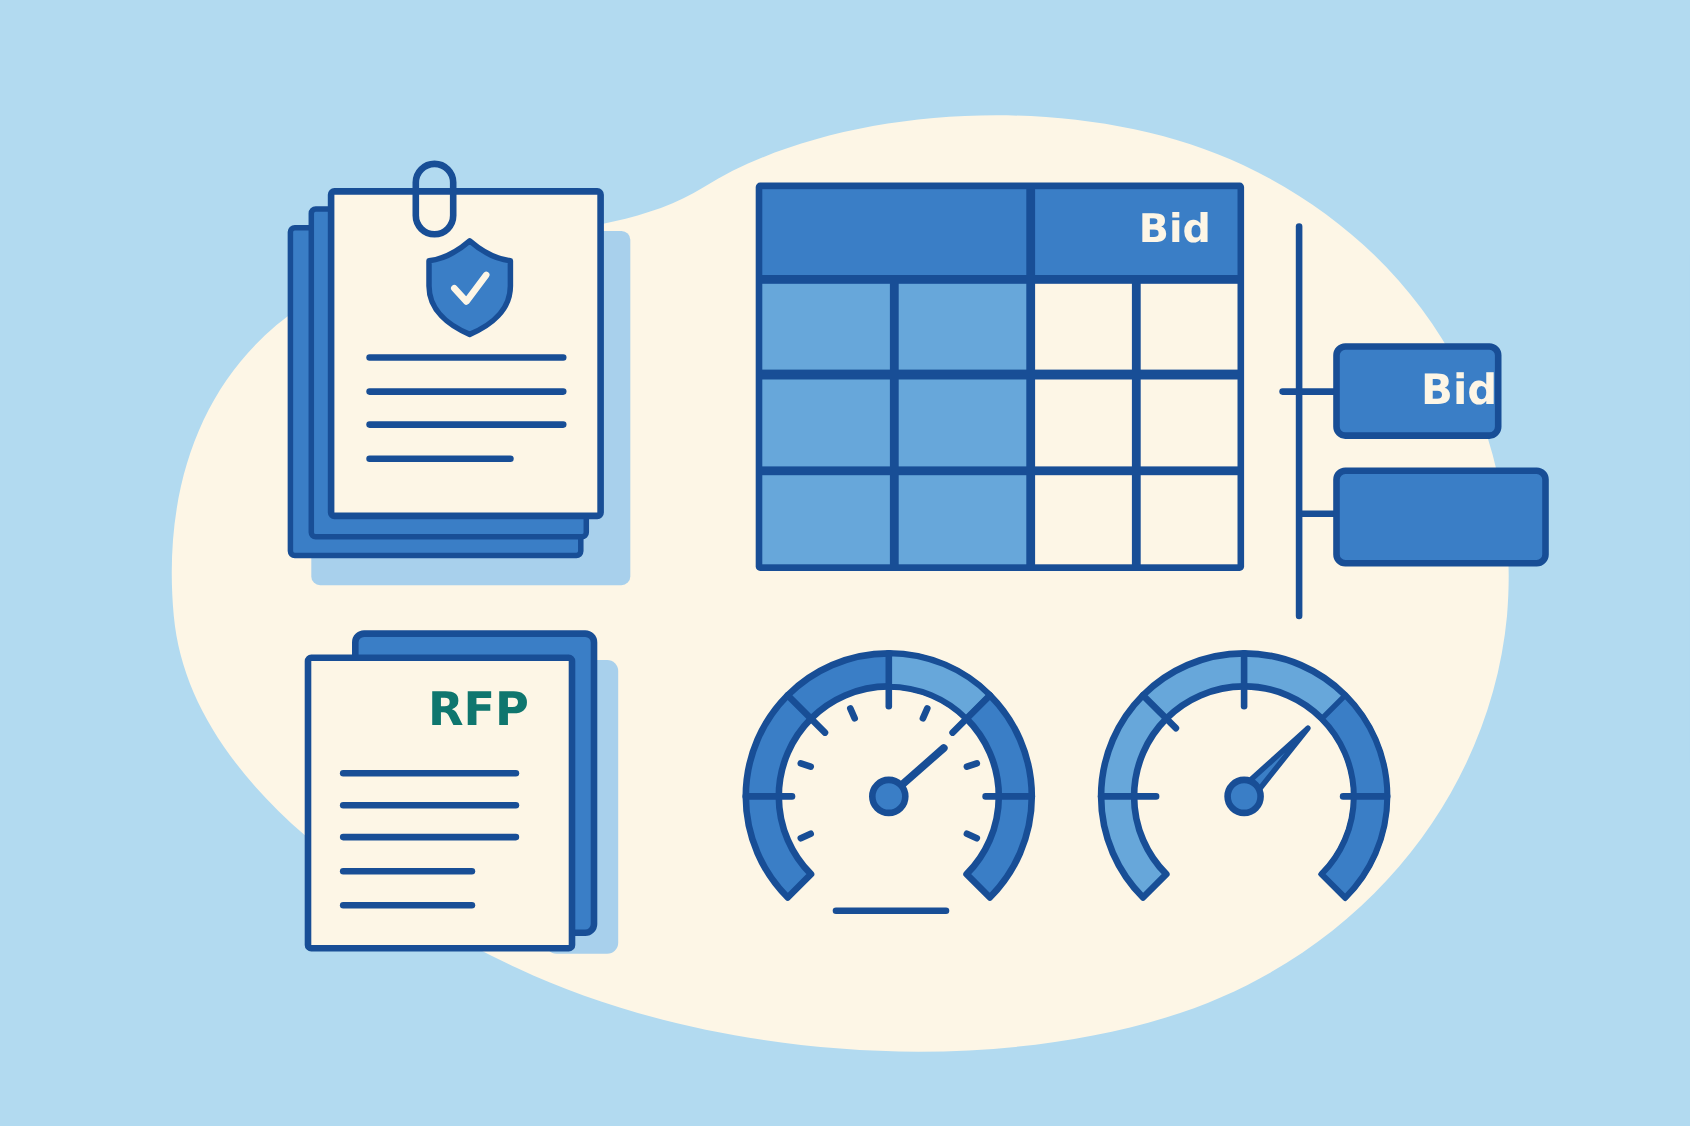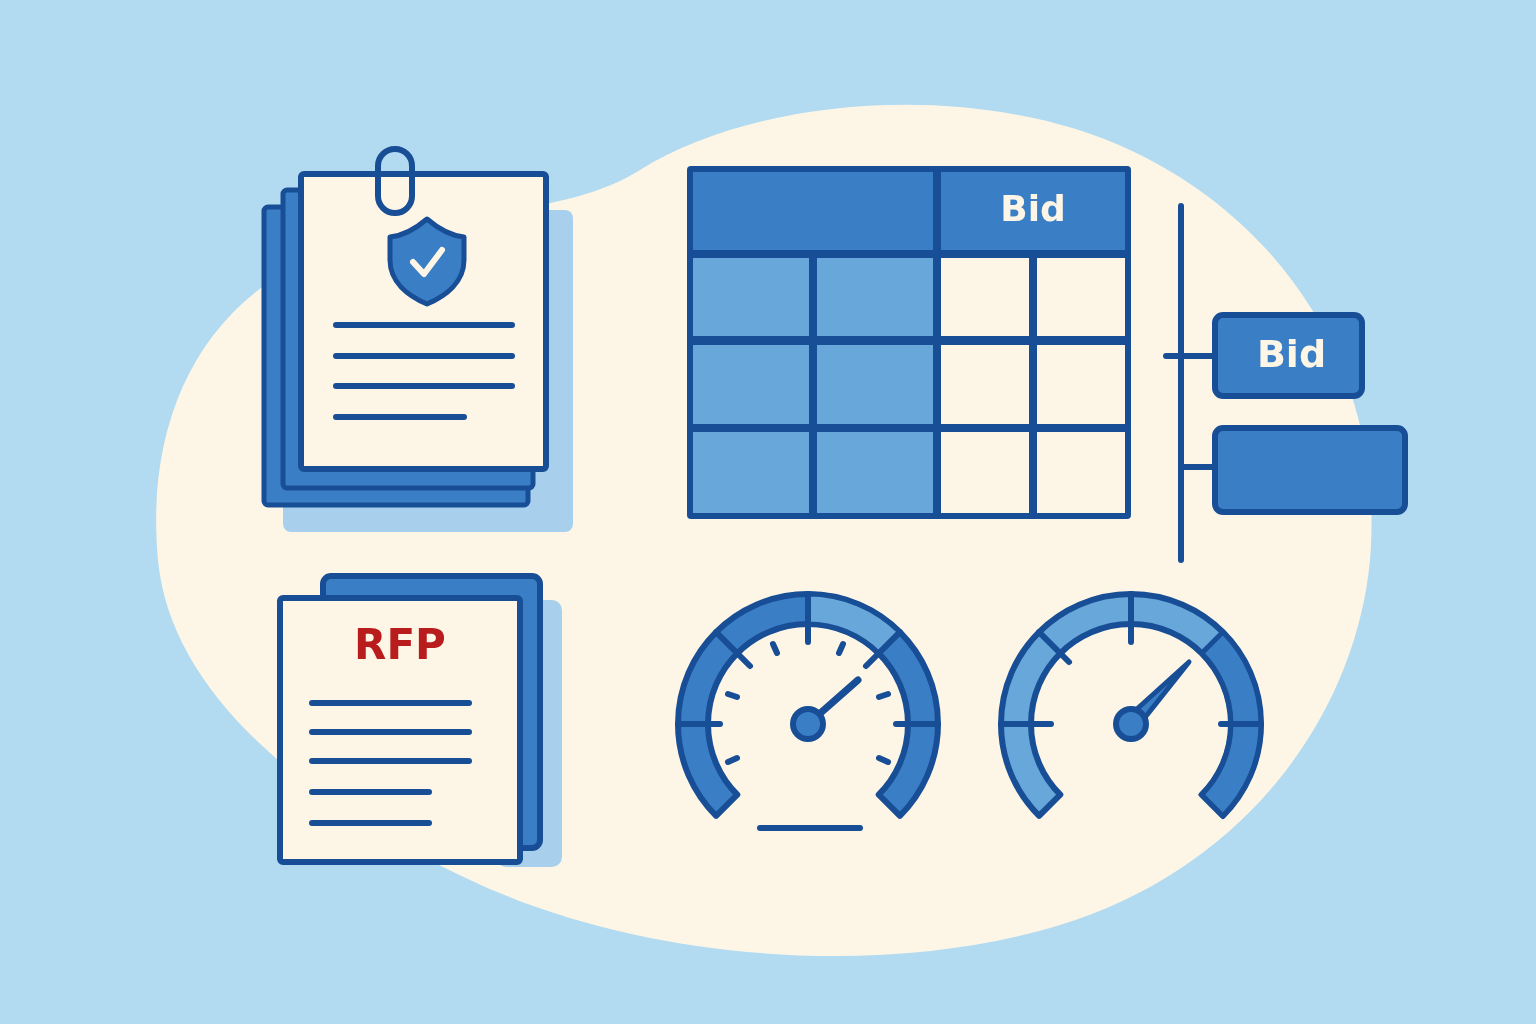--- a/index.html
+++ b/index.html
@@ -6,23 +6,23 @@
     body {
       width: 1536px; height: 1024px; overflow: hidden;
       background: #b2daf0;
       font-family: "DejaVu Sans", "Liberation Sans", sans-serif;
     }
     #stage { position: absolute; left: 0; top: 0; width: 1536px; height: 1024px; }
     svg { position: absolute; left: 0; top: 0; }
     .lbl {
       position: absolute; color: #fdf6e6; font-weight: bold;
       font-family: "DejaVu Sans", sans-serif; text-align: center;
-      white-space: nowrap; pointer-events: none;
+      white-space: nowrap; pointer-events: none; padding-left: 35px;
     }
-    .lbl-dark { color: #b91c1c; }
+    .lbl-dark { color: #0f766e; }
   </style>
 </head>
 <body>
 
 <div id="stage">
 <svg width="1536" height="1024" viewBox="0 0 1536 1024">
 
   <path fill="#fdf6e6" d="M640,170 C760,95 980,80 1130,150 C1290,225 1385,380 1370,560 C1355,720 1240,870 1060,925 C880,980 640,960 470,880 C300,800 170,690 158,560 C145,420 200,300 330,250 C450,205 560,220 640,170 Z"></path>
 
   <g>

